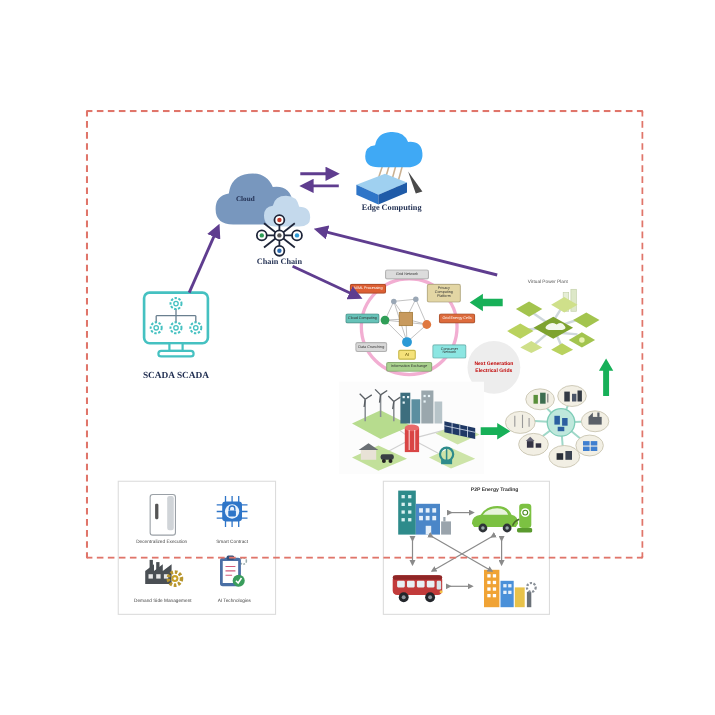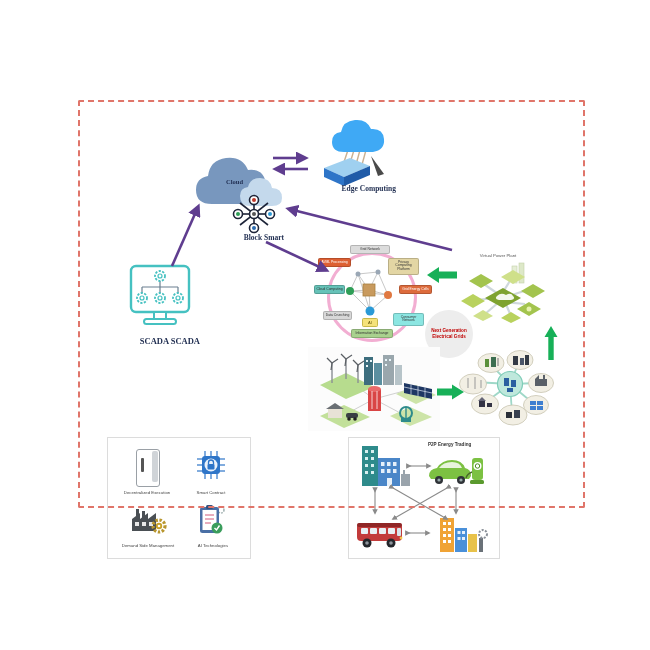--- a/index.html
+++ b/index.html
@@ -1,20 +1,20 @@
 <!DOCTYPE html>
 <html><head>
 <meta charset="utf-8">
 <style>
   html,body{margin:0;padding:0;background:#fff;}
   .canvas{position:relative;width:650px;height:650px;background:#fff;overflow:hidden;
           font-family:"Liberation Sans",sans-serif;}
   .abs{position:absolute;}
   .dashed-border{border:2px dashed #e0756a;border-radius:2px;z-index:6;pointer-events:none;}
-  .serif-label{font-family:"Liberation Serif",serif;font-weight:bold;color:#1f2d50;text-align:right;}
+  .serif-label{font-family:"Liberation Serif",serif;font-weight:bold;color:#1f2d50;text-align:center;}
   .tiny-label{color:#444;text-align:center;line-height:1.15;}
   .chip{position:absolute;z-index:4;border-radius:2px;font-size:3.4px;line-height:1.15;
         text-align:center;padding:1.5px 1px;color:#333;border:0.5px solid rgba(0,0,0,.18);}
   .c-white{color:#fff;}
   .ring{border-radius:50%;border:3px solid #f2aed2;z-index:2;}
   .graycircle{border-radius:50%;background:#ededed;display:flex;align-items:center;justify-content:center;}
   .graycircle .t{font-size:4.6px;font-weight:bold;color:#c00000;text-align:center;line-height:1.3;}
   .ai-chip{background:#f5e27a;border:0.5px solid #c8b84a;border-radius:1.5px;font-size:4px;
            text-align:center;color:#5a4a00;z-index:4;}
   .panel{background:#fff;border:1px solid #dcdcdc;z-index:1;}
@@ -51,21 +51,21 @@
       <circle cx="24" cy="21" r="4.5" fill="#fff"></circle>
         <circle cx="40" cy="21" r="4.5" fill="#fff"></circle>
       <circle cx="24" cy="35" r="4.5" fill="#fff"></circle>
     </g>
     <circle cx="24" cy="7" r="2" fill="#c0392b"></circle>
       <circle cx="8" cy="21" r="2" fill="#2f9e57"></circle>
     <circle cx="24" cy="21" r="2" fill="#555"></circle>
       <circle cx="40" cy="21" r="2" fill="#2e9ad6"></circle>
     <circle cx="24" cy="35" r="2" fill="#2b6cb0"></circle>
   </svg>
-  <div class="abs serif-label" style="left:224px;top:233px;width:60px;font-size:7.5px;z-index:4;">Block Smart</div>
+  <div class="abs serif-label" style="left:224px;top:233px;width:60px;font-size:7.5px;z-index:4;">Chain Chain</div>
 
   
   <svg class="abs" style="left:314px;top:116px;z-index:3;" width="84" height="74" viewBox="0 0 84 74">
     <g stroke="#c9b091" stroke-width="1.4">
       <line x1="34" y1="34" x2="28" y2="52"></line>
         <line x1="40" y1="34" x2="34" y2="54"></line>
       <line x1="46" y1="34" x2="40" y2="56"></line>
         <line x1="52" y1="34" x2="46" y2="56"></line>
     </g>
     <path d="M30 36 Q18 36 18 26 Q18 17 27 16 Q29 5 41 4 Q53 3 57 13 Q69 12 70 23 Q71 34 59 36 Z" fill="#3fa9f5"></path>

